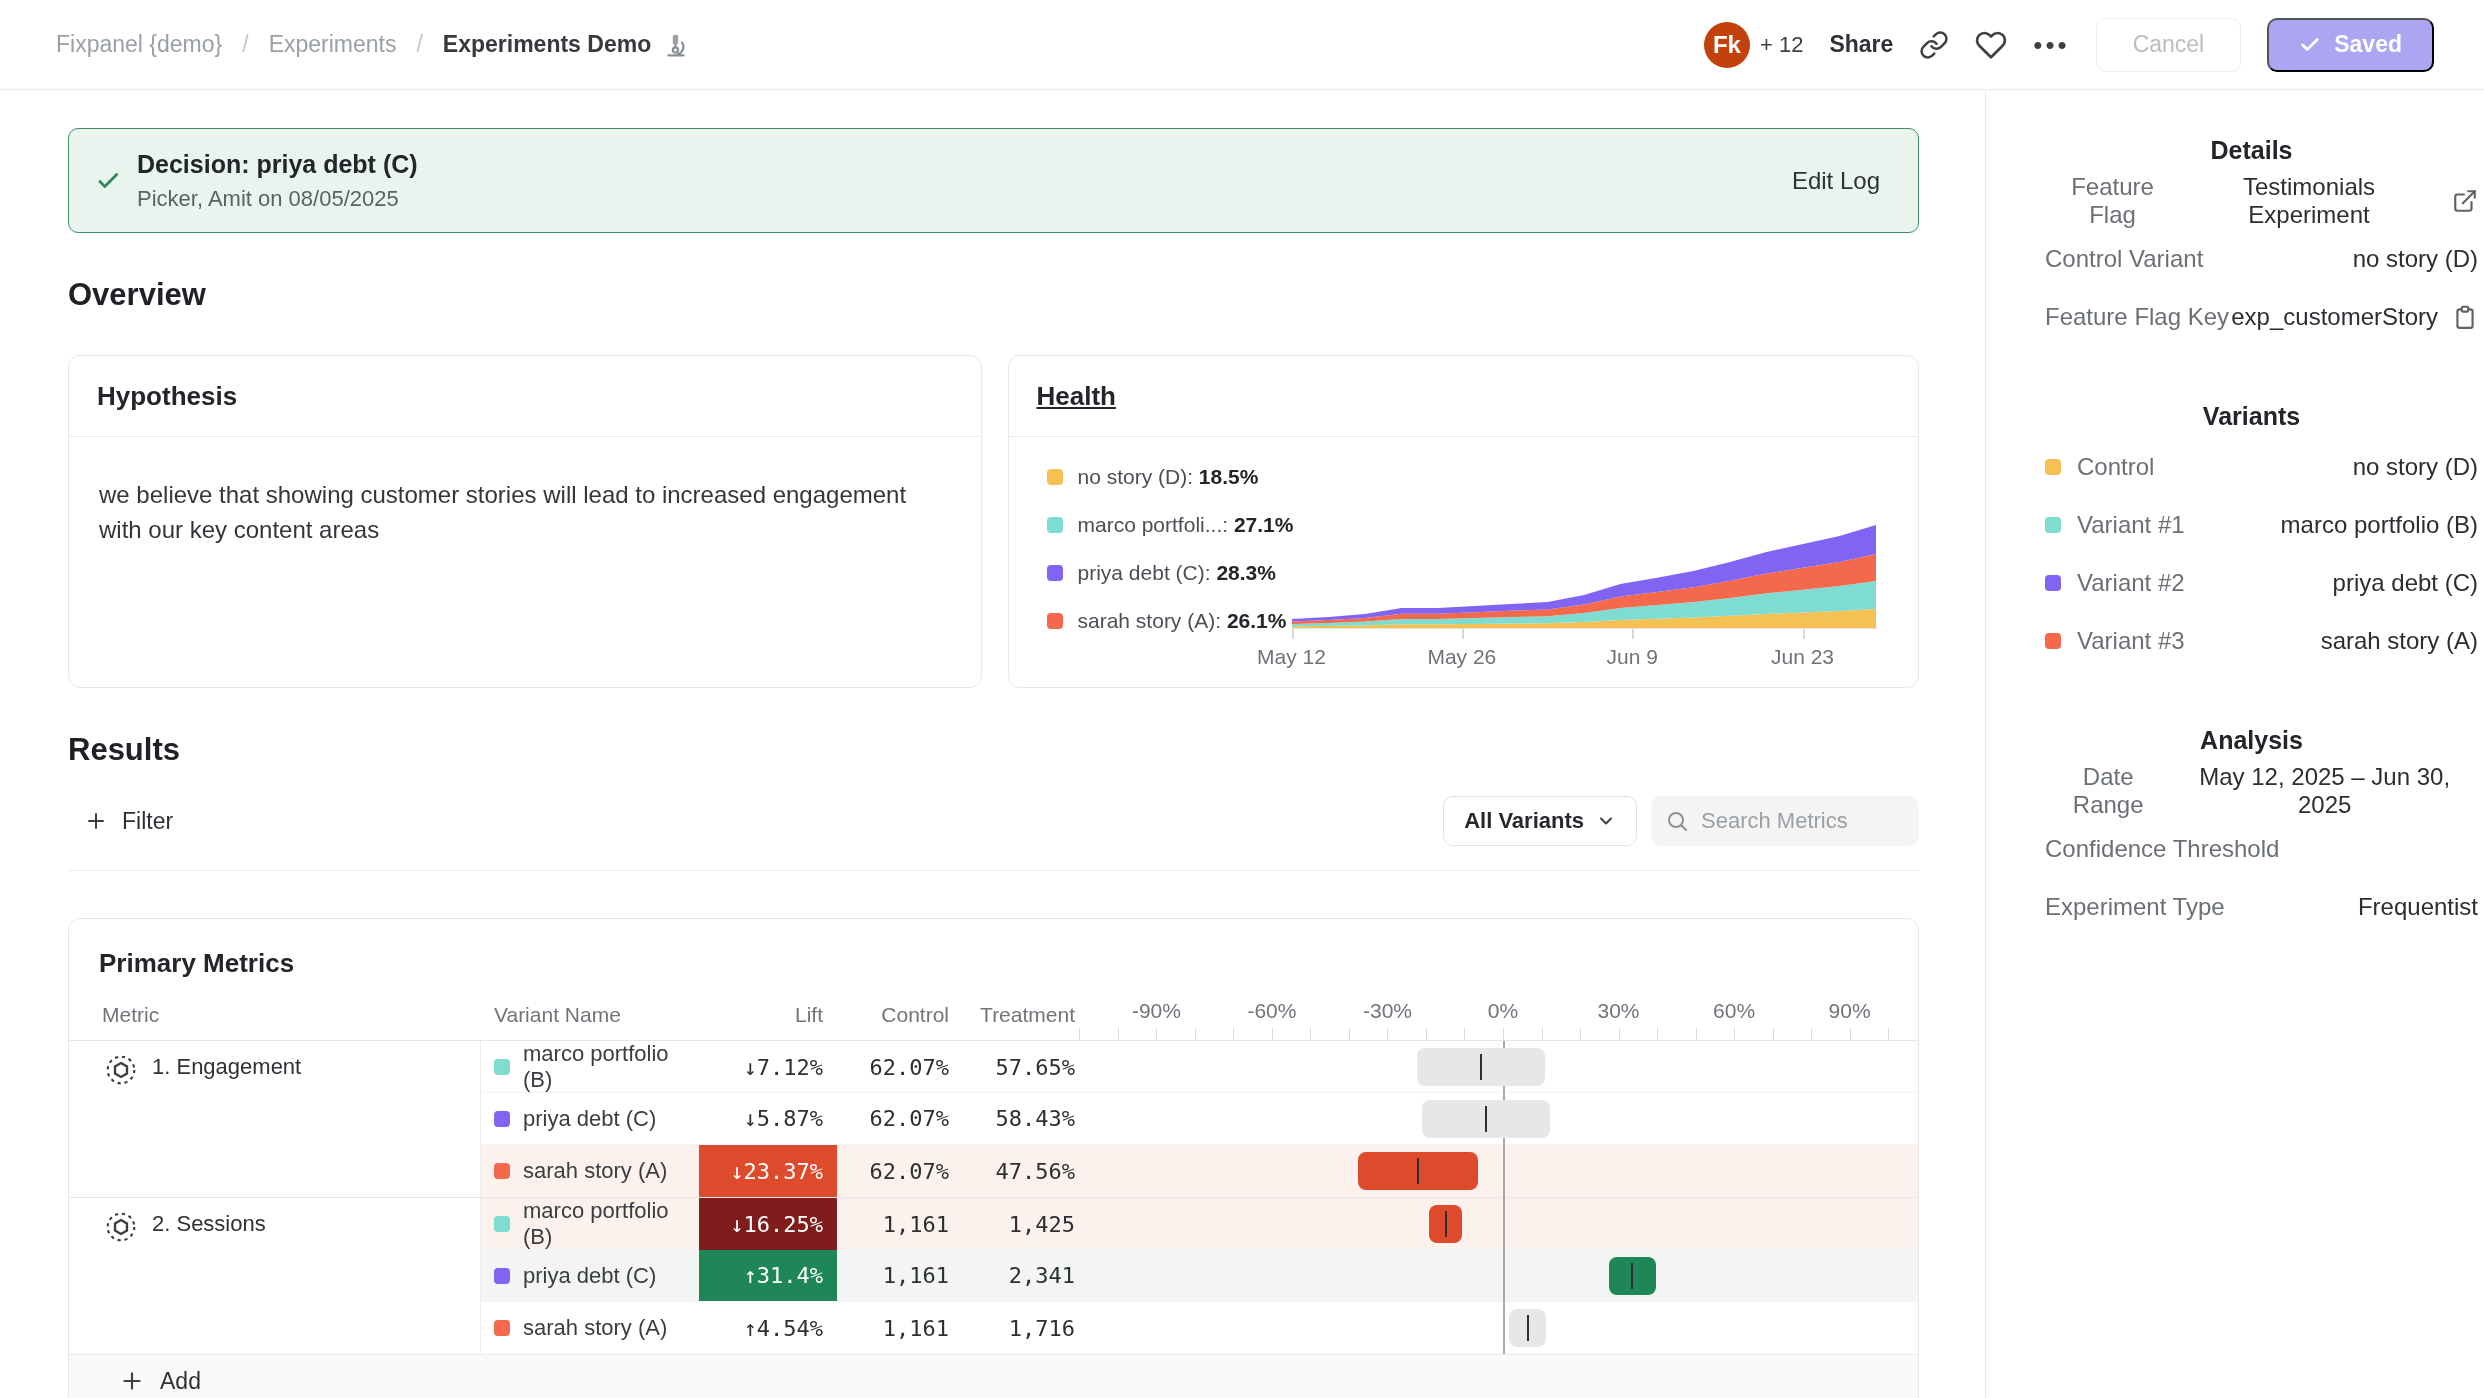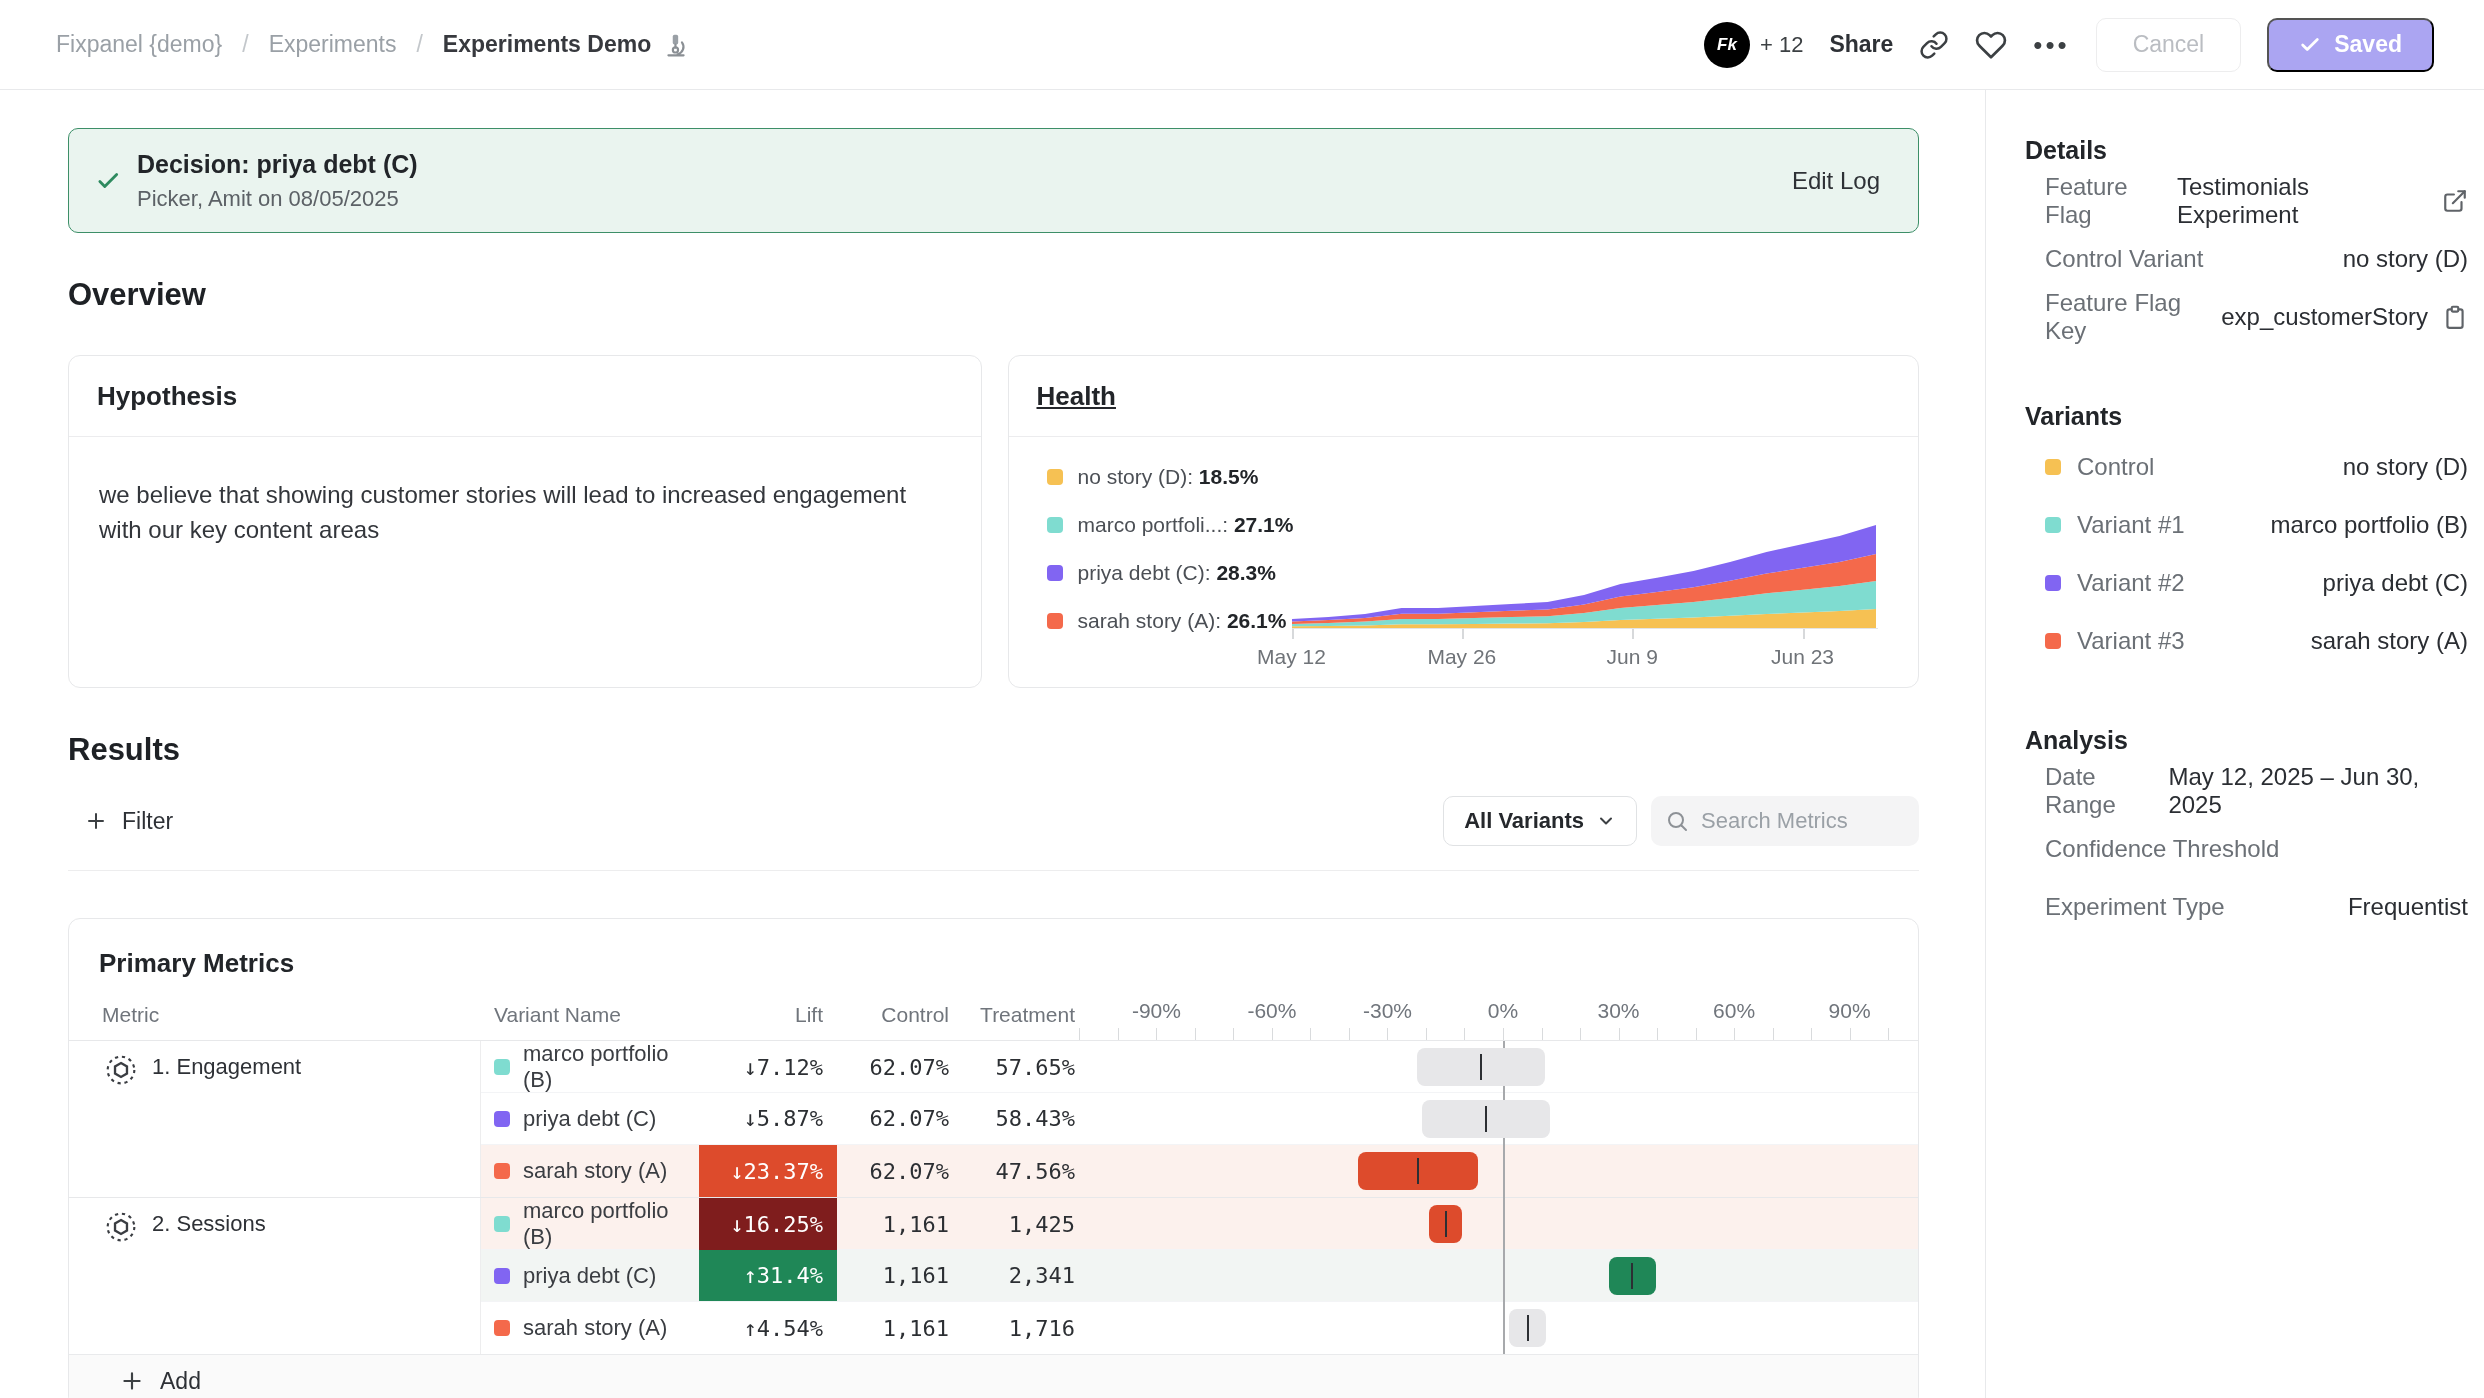--- a/index.html
+++ b/index.html
@@ -8,36 +8,36 @@
   svg{display:block}
 
   
   .topbar{position:absolute;top:0;left:0;right:0;height:90px;border-bottom:1px solid #e8e9eb;
           display:flex;align-items:center;padding:0 50px 0 56px;box-sizing:border-box;background:#fff;}
   .crumbs{display:flex;align-items:center;gap:20px;font-size:23px;}
   .crumb{color:#9aa0a6;cursor:pointer;}
   .crumb-sep{color:#c3c7cb;}
   .crumb-current{color:#37393e;font-weight:700;display:flex;align-items:center;gap:12px;}
   .top-right{margin-left:auto;display:flex;align-items:center;gap:26px;}
-  .avatar{width:46px;height:46px;border-radius:50%;background:#000000;color:#fff;font-weight:800;
-          font-size:17px;display:flex;align-items:center;justify-content:center;cursor:pointer;font-style:italic;}
+  .avatar{width:46px;height:46px;border-radius:50%;background:#c2410c;color:#fff;font-weight:800;
+          font-size:24px;display:flex;align-items:center;justify-content:center;cursor:pointer;}
   .collab{font-size:22px;color:#3c4043;margin-left:-16px;}
   .share{font-size:23px;font-weight:700;color:#2e3136;cursor:pointer;}
   .icon-btn{cursor:pointer;display:flex;align-items:center;}
   .dots{font-size:26px;letter-spacing:3px;color:#3c4043;cursor:pointer;line-height:1;}
   .btn-cancel{height:54px;padding:0 36px;border:1px solid #ededee;border-radius:10px;background:#fff;
               color:#babdc2;font-size:23px;display:flex;align-items:center;cursor:pointer;}
   .btn-saved{height:54px;padding:0 30px;border-radius:10px;background:#aba5f2;color:#fff;font-size:23px;
              font-weight:700;display:flex;align-items:center;gap:13px;cursor:pointer;}
 
   
   .main{position:absolute;top:90px;left:0;width:1986px;bottom:0;border-right:1px solid #e8e9eb;
         box-sizing:border-box;padding:38px 66px 0 68px;overflow:hidden;}
   .sidebar{position:absolute;top:90px;left:1987px;right:0;bottom:0;box-sizing:border-box;
-           padding:20px 16px 0 38px;}
+           padding:20px 6px 0 38px;text-align:center;}
 
   
   .banner{height:105px;border:1.5px solid #3d8f68;background:#eaf4ef;border-radius:10px;
           display:flex;align-items:center;padding:0 38px 0 26px;box-sizing:border-box;}
   .banner-check{margin-right:16px;}
   .banner-text .t{font-size:25px;font-weight:700;color:#222529;}
   .banner-text .s{font-size:22px;color:#5c6166;margin-top:7px;}
   .banner-action{margin-left:auto;font-size:24px;color:#2e3136;cursor:pointer;}
 
   .h-section{font-size:31px;font-weight:700;color:#1e2125;margin-top:42px;line-height:40px;}

